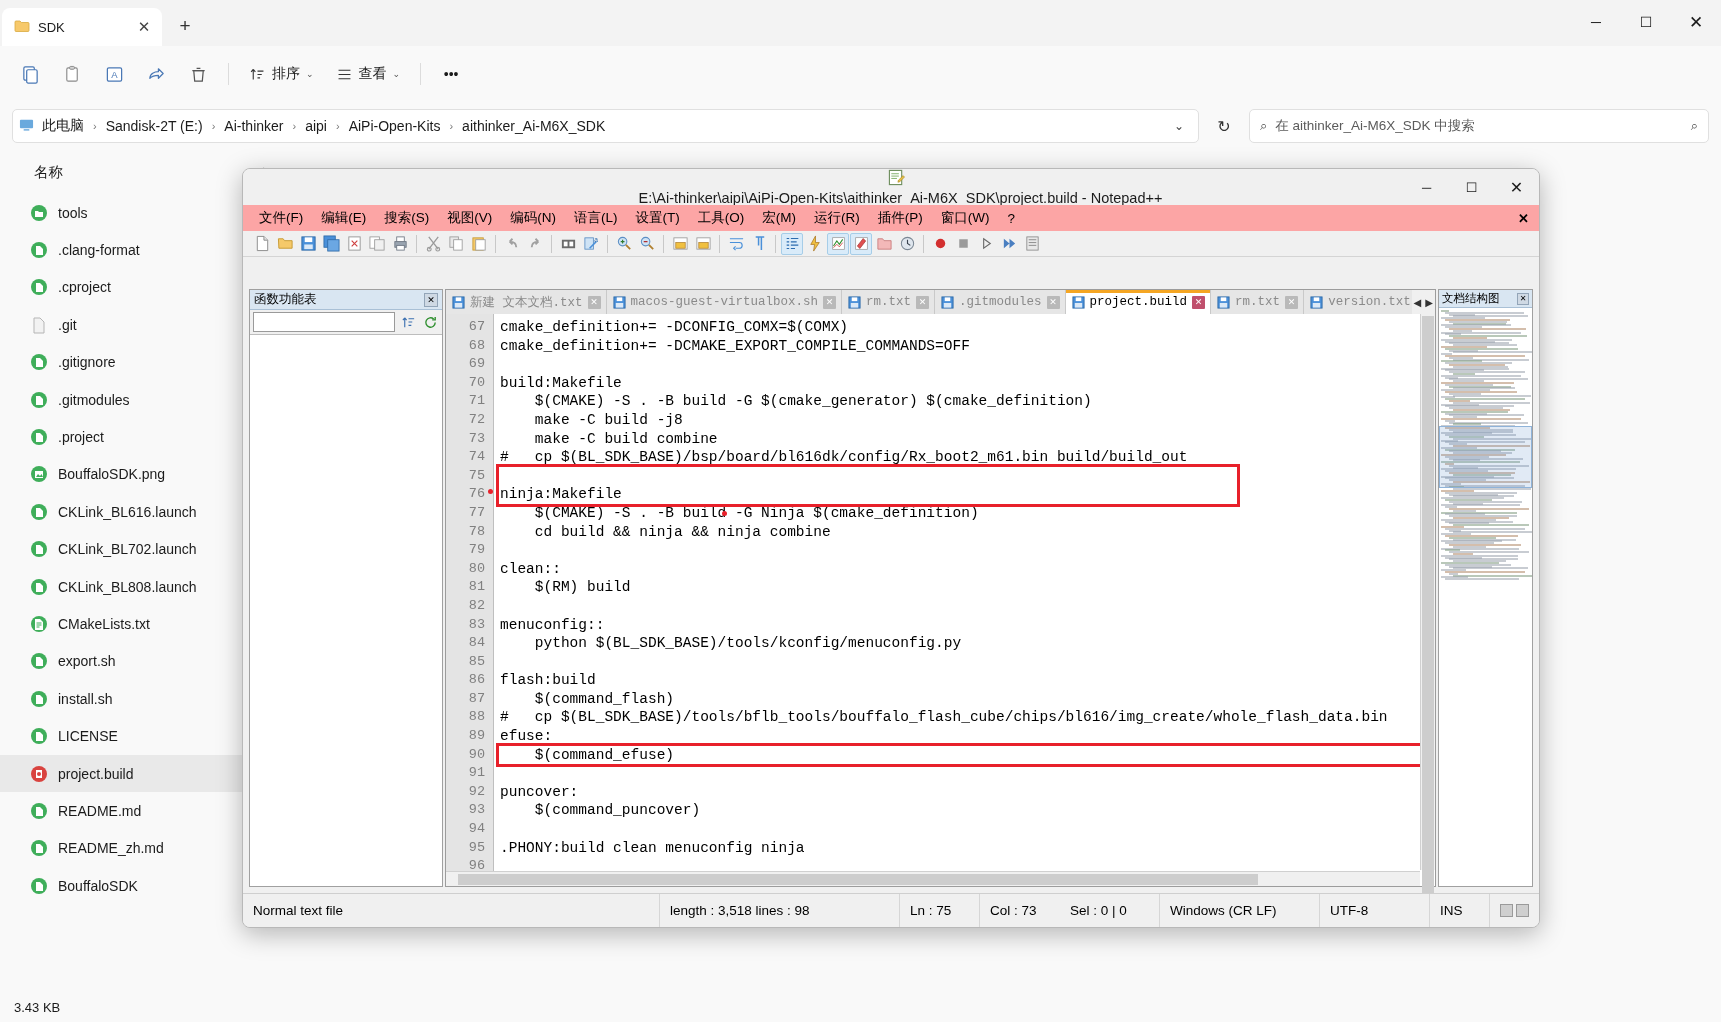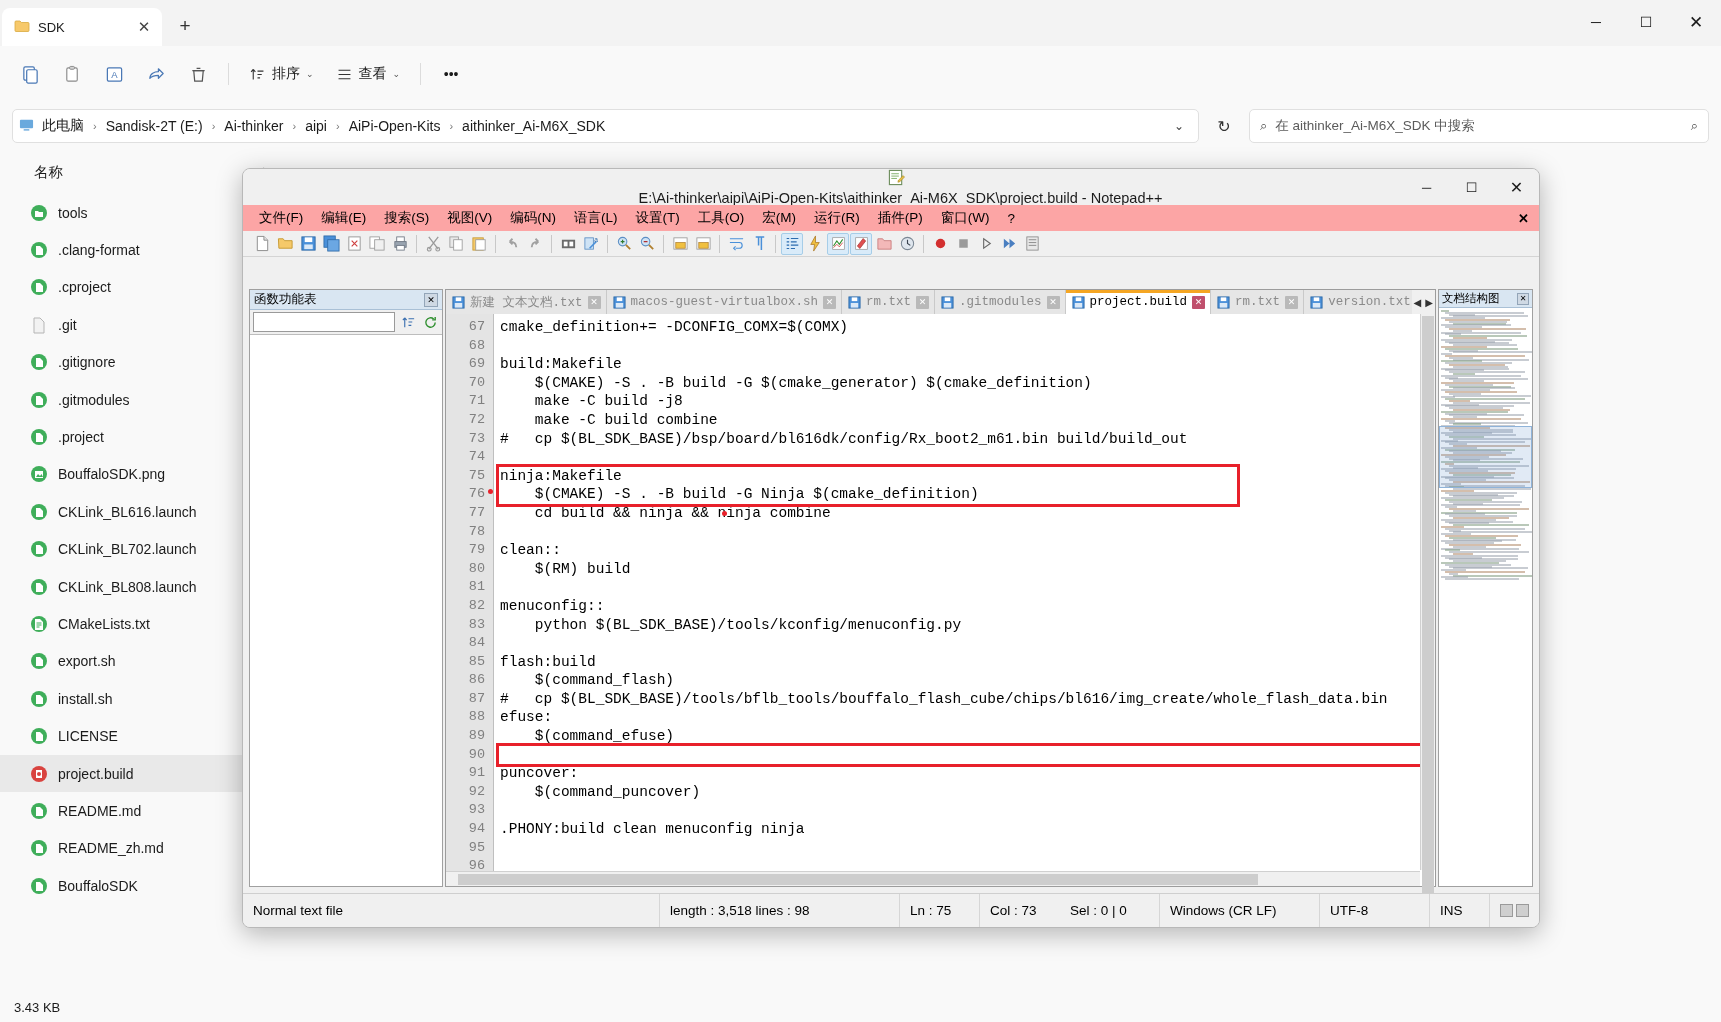--- a/index.html
+++ b/index.html
@@ -749,20 +749,21 @@
             <div class="ln">91</div>
             <div class="ln">92</div>
             <div class="ln">93</div>
             <div class="ln">94</div>
             <div class="ln">95</div>
             <div class="ln">96</div>
             <div class="ln">97</div>
           </div>
         <div id="codelines">
             <div class="cline">cmake_definition+= -DCONFIG_COMX=$(COMX)</div>
+            <div class="cline">cmake_definition+= -DCMAKE_EXPORT_COMPILE_COMMANDS=OFF</div>
             <div class="cline"></div>
             <div class="cline">build:Makefile</div>
             <div class="cline">    $(CMAKE) -S . -B build -G $(cmake_generator) $(cmake_definition)</div>
             <div class="cline">    make -C build -j8</div>
             <div class="cline">    make -C build combine</div>
             <div class="cline">#   cp $(BL_SDK_BASE)/bsp/board/bl616dk/config/Rx_boot2_m61.bin build/build_out</div>
             <div class="cline"></div>
             <div class="cline">ninja:Makefile</div>
             <div class="cline">    $(CMAKE) -S . -B build -G Ninja $(cmake_definition)</div>
             <div class="cline">    cd build &amp;&amp; ninja &amp;&amp; ninja combine</div>

